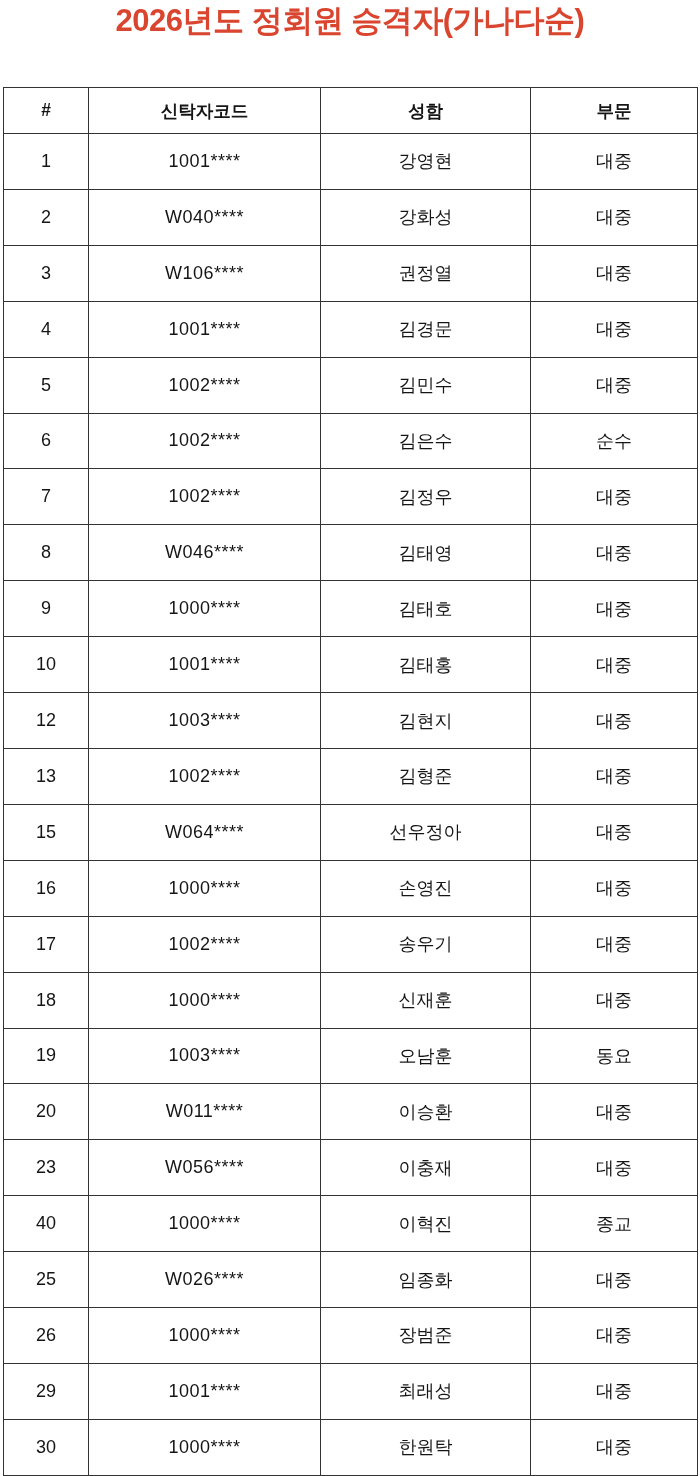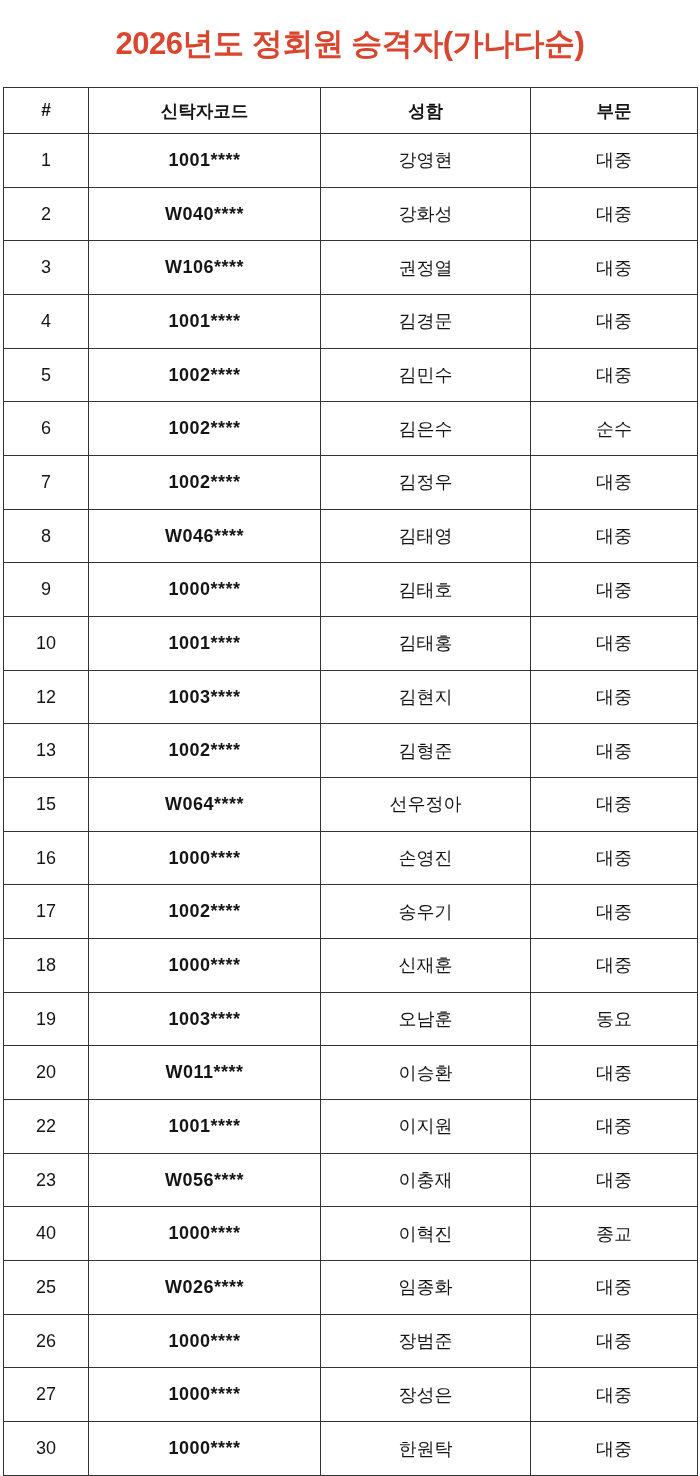--- a/index.html
+++ b/index.html
@@ -16,21 +16,21 @@
   body {
     width: 700px;
     height: 1476px;
     background: var(--bg-color);
     font-family: "Liberation Sans", sans-serif;
     overflow: hidden;
   }
   .title-wrap {
     height: 87px;
     display: flex;
-    align-items: center;
+    align-items: flex-start;
     justify-content: center;
   }
   .page-title {
     margin: 0;
     font-size: 31px;
     font-weight: bold;
     color: var(--title-color);
     letter-spacing: -0.5px;
     white-space: nowrap;
   }
@@ -54,21 +54,21 @@
   }
   table.member-table th {
     font-weight: bold;
     font-size: 17.5px;
   }
   thead tr { height: 46px; }
   .col-index { width: 85px; }
   .col-code  { width: 232px; }
   .col-name  { width: 210px; }
   .col-cat   { width: 167px; }
-  td[data-name="cell-code"] { letter-spacing: 0.5px; font-weight: bold; }
+  td[data-name="cell-code"] { letter-spacing: 0.5px; }
 </style>
 </head>
 <body>
 
 <div class="title-wrap" data-name="title-bar">
   <h1 class="page-title" data-name="page-title">2026년도 정회원 승격자(가나다순)</h1>
 </div>
 
 <table class="member-table" data-name="member-table">
   <colgroup>
@@ -188,26 +188,20 @@
         <td data-name="cell-name">오남훈</td>
         <td data-name="cell-category">동요</td>
       </tr>
       <tr data-name="table-row">
         <td data-name="cell-index">20</td>
         <td data-name="cell-code">W011****</td>
         <td data-name="cell-name">이승환</td>
         <td data-name="cell-category">대중</td>
       </tr>
       <tr data-name="table-row">
-        <td data-name="cell-index">22</td>
-        <td data-name="cell-code">1001****</td>
-        <td data-name="cell-name">이지원</td>
-        <td data-name="cell-category">대중</td>
-      </tr>
-      <tr data-name="table-row">
         <td data-name="cell-index">23</td>
         <td data-name="cell-code">W056****</td>
         <td data-name="cell-name">이충재</td>
         <td data-name="cell-category">대중</td>
       </tr>
       <tr data-name="table-row">
         <td data-name="cell-index">40</td>
         <td data-name="cell-code">1000****</td>
         <td data-name="cell-name">이혁진</td>
         <td data-name="cell-category">종교</td>
@@ -218,23 +212,23 @@
         <td data-name="cell-name">임종화</td>
         <td data-name="cell-category">대중</td>
       </tr>
       <tr data-name="table-row">
         <td data-name="cell-index">26</td>
         <td data-name="cell-code">1000****</td>
         <td data-name="cell-name">장범준</td>
         <td data-name="cell-category">대중</td>
       </tr>
       <tr data-name="table-row">
-        <td data-name="cell-index">27</td>
-        <td data-name="cell-code">1000****</td>
-        <td data-name="cell-name">장성은</td>
+        <td data-name="cell-index">29</td>
+        <td data-name="cell-code">1001****</td>
+        <td data-name="cell-name">최래성</td>
         <td data-name="cell-category">대중</td>
       </tr>
       <tr data-name="table-row">
         <td data-name="cell-index">30</td>
         <td data-name="cell-code">1000****</td>
         <td data-name="cell-name">한원탁</td>
         <td data-name="cell-category">대중</td>
       </tr>
     </tbody>
 </table>

